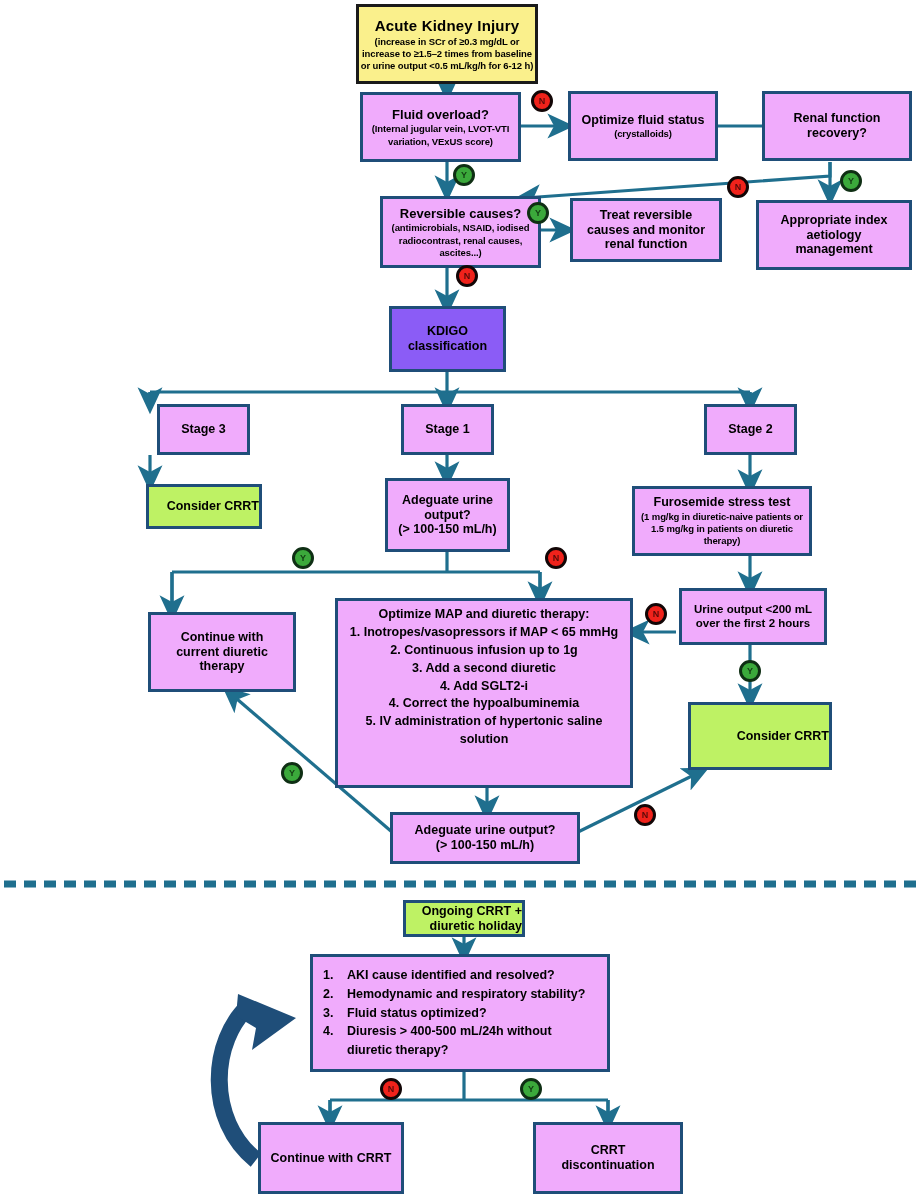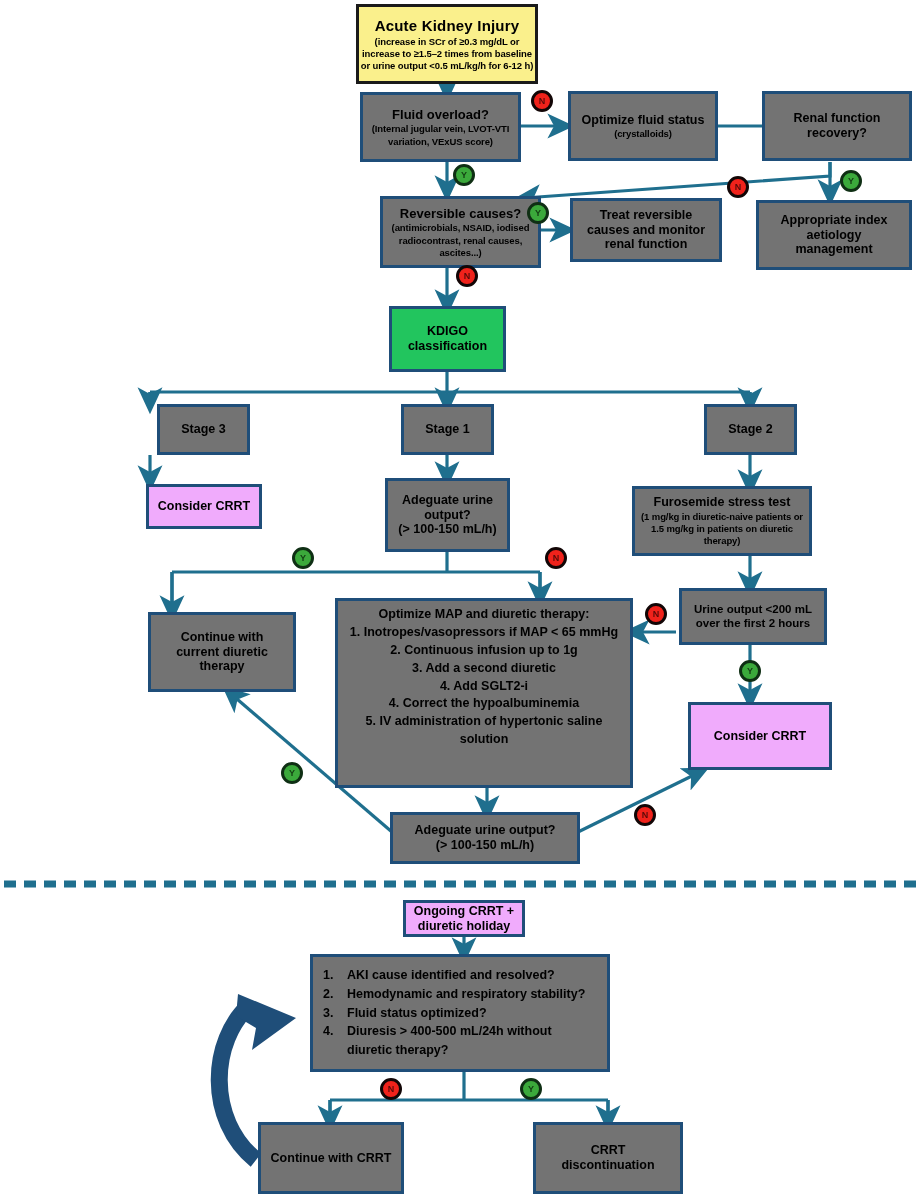--- a/index.html
+++ b/index.html
@@ -2,24 +2,24 @@
 <html><head>
 <meta charset="utf-8">
 <style>
   html,body{margin:0;padding:0;background:#ffffff;}
   body{font-family:"Liberation Sans", sans-serif;}
   #stage{position:relative;width:921px;height:1200px;background:#fff;overflow:hidden;}
   #stage svg{position:absolute;left:0;top:0;width:921px;height:1200px;}
 
   .node{position:absolute;box-sizing:border-box;border:3px solid #1F4E79;
         display:flex;flex-direction:column;align-items:center;justify-content:center;
-        text-align:center;color:#000;background:#737373;line-height:1.18;}
+        text-align:center;color:#000;background:#f0abfc;line-height:1.18;}
   .node.yellow{background:#FAF08C;border-color:#1a1a1a;}
-  .node.yellow2{background:#22c55e;border-color:#1F4E79;}
-  .node.green{background:#f0abfc;border-color:#1F4E79;}
+  .node.yellow2{background:#8b5cf6;border-color:#1F4E79;}
+  .node.green{background:#bef264;border-color:#1F4E79;align-items:flex-end;}
   .node .t1{font-size:15px;font-weight:700;letter-spacing:.2px;}
   .node .t2{font-size:9.5px;font-weight:600;letter-spacing:-.1px;margin-top:1px;}
   .node .t3{font-size:13px;font-weight:700;}
   .node .t4{font-size:12.5px;font-weight:600;}
   .node .sm{font-size:11.5px;font-weight:600;}
 
   .listbox{align-items:center;justify-content:flex-start;padding:6px 8px 4px 8px;}
   .listbox .hd{font-size:12.5px;font-weight:600;margin-bottom:2px;}
   .listbox .li{font-size:12.5px;font-weight:600;margin:1.5px 0;white-space:nowrap;}
 

